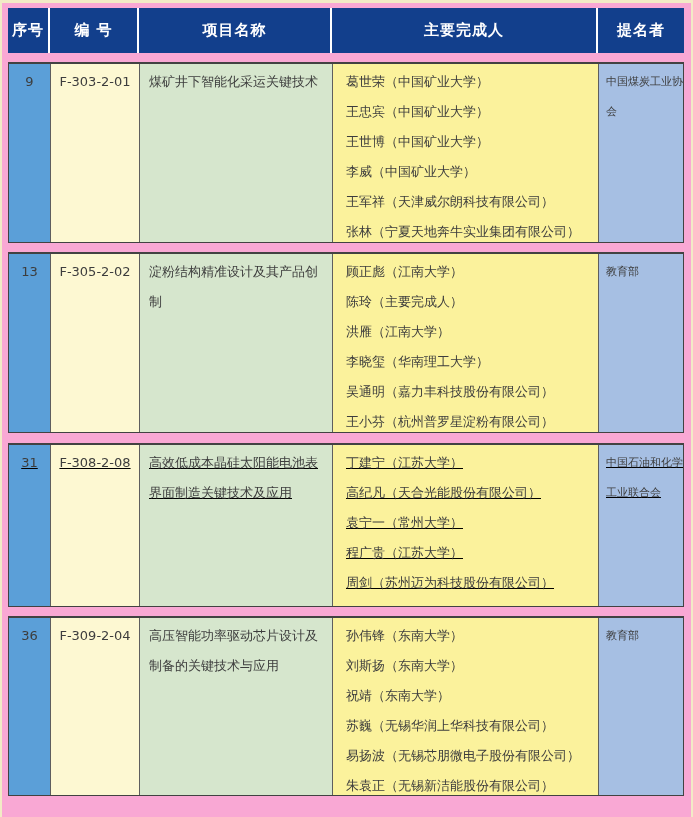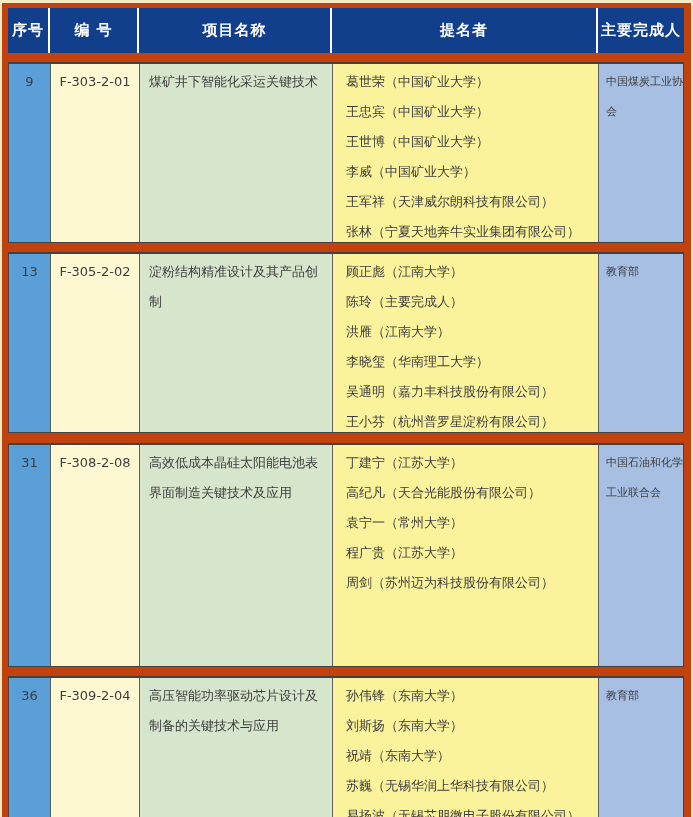--- a/index.html
+++ b/index.html
@@ -6,21 +6,21 @@
     margin: 0;
     padding: 0;
     background: #ffffff;
     font-family: "DejaVu Sans", "Liberation Sans", sans-serif;
   }
   .frame {
     box-sizing: border-box;
     width: 693px;
     height: 817px;
     overflow: hidden;
-    background: #c2410c;
+    background: #f9a8d4;
     border-left: 2px solid var(--page_edge, #f2ebc6);
     border-top: 3px solid var(--page_edge, #f2ebc6);
     border-right: 2px solid var(--page_edge, #f2ebc6);
   }
   .tablewrap {
     padding: 5px 0 0 6px;
   }
   .grid {
     display: grid;
     grid-template-columns: 42px 89px 193px 266px 86px;
@@ -47,21 +47,21 @@
   
   .block {
     margin-top: 9px;
     border: 1px solid var(--border_outer, #4a4a4a);
     border-top: 2px solid var(--border_outer, #4a4a4a);
     overflow: hidden;
   }
   .block.gap10 { margin-top: 10px; }
   .r1 { height: 181px; }
   .r2 { height: 181px; }
-  .r3 { height: 224px; }
+  .r3 { height: 164px; text-decoration: underline; }
   .r4 { height: 180px; }
   .cell {
     box-sizing: border-box;
     border-right: 1px solid var(--border_inner, #585858);
     color: var(--text, #3d3d3d);
     font-size: 13px;
     line-height: 30px;
     padding-top: 3px;
     overflow: hidden;
   }
@@ -99,22 +99,22 @@
 </head>
 <body>
 
 <div class="frame">
   <div class="tablewrap">
 
     <div class="grid header">
       <div class="hcell">序号</div>
       <div class="hcell">编 号</div>
       <div class="hcell">项目名称</div>
+      <div class="hcell">主要完成人</div>
       <div class="hcell">提名者</div>
-      <div class="hcell">主要完成人</div>
     </div>
 
     <div class="grid block r1">
       <div class="cell seq">9</div>
       <div class="cell code">F-303-2-01</div>
       <div class="cell project">煤矿井下智能化采运关键技术</div>
       <div class="cell people">
         <div class="person-line">葛世荣（中国矿业大学）</div>
         <div class="person-line">王忠宾（中国矿业大学）</div>
         <div class="person-line">王世博（中国矿业大学）</div>

